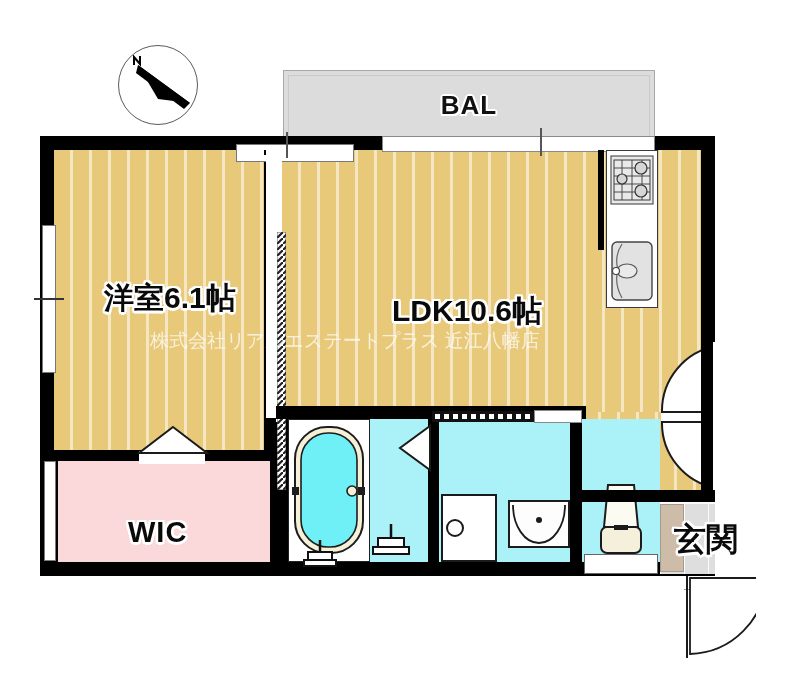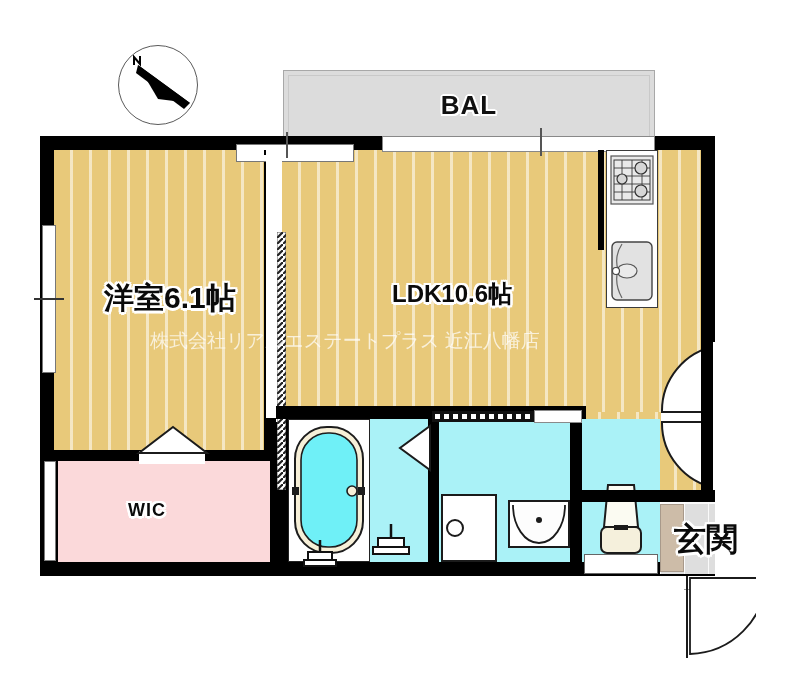--- a/index.html
+++ b/index.html
@@ -75,22 +75,22 @@
 
   
   .room-label {
     font-weight: bold;
     color: #0a0a0a;
     white-space: nowrap;
     text-shadow: 2.5px 0 0 #fff, -2.5px 0 0 #fff, 0 2.5px 0 #fff, 0 -2.5px 0 #fff,
                  2px 2px 0 #fff, -2px 2px 0 #fff, 2px -2px 0 #fff, -2px -2px 0 #fff;
   }
   #label-yoshitsu { left: 80px; top: 278px; font-size: 30px; margin-left: 24px; }
-  #label-ldk { left: 392px; top: 278px; font-size: 24px; }
-  #label-wic { left: 128px; top: 500px; font-size: 18px; letter-spacing: 1px; }
+  #label-ldk { left: 392px; top: 291px; font-size: 30px; }
+  #label-wic { left: 128px; top: 516px; font-size: 29px; letter-spacing: 1px; }
   #label-genkan { left: 674px; top: 518px; font-size: 32px; }
 
   #watermark {
     left: 150px; top: 328px; width: 520px;
     font-size: 19px;
     color: rgba(255,255,255,0.72);
     white-space: nowrap;
     letter-spacing: 0px;
   }
 </style>

